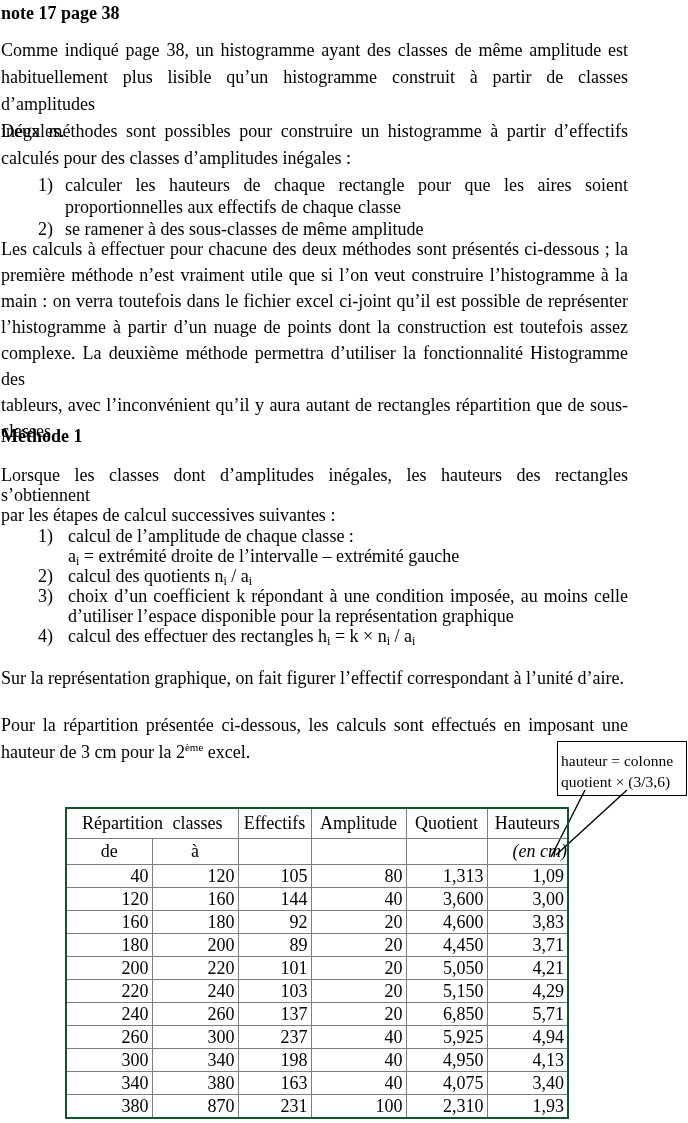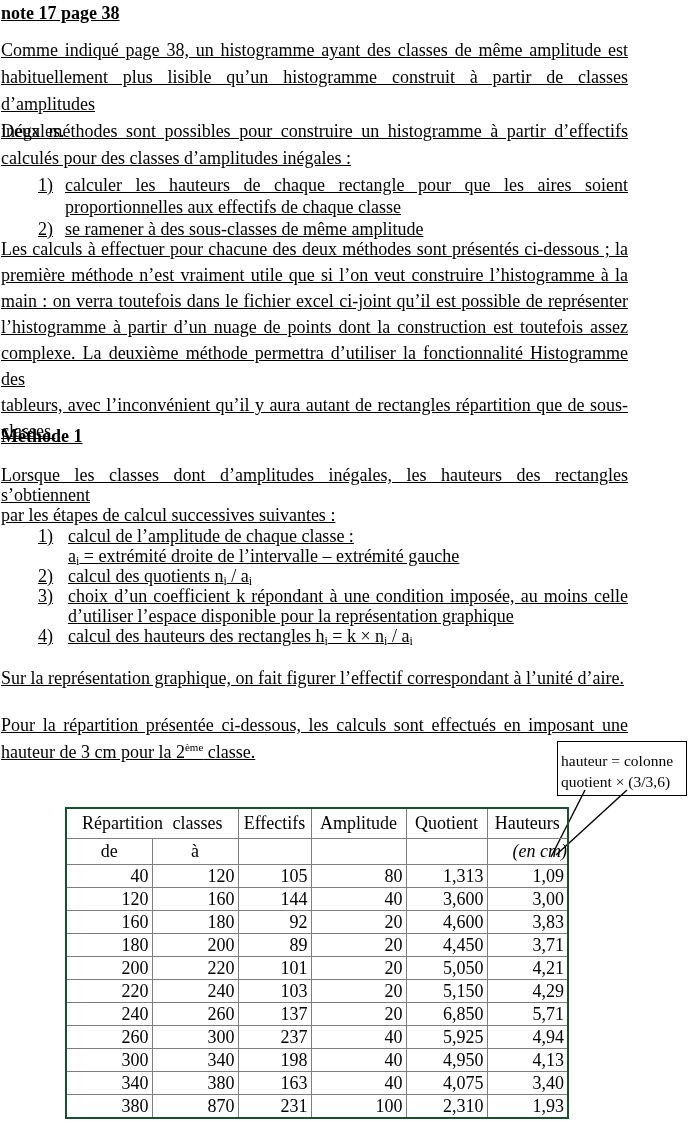--- a/index.html
+++ b/index.html
@@ -1,20 +1,20 @@
 <!DOCTYPE html>
 <html><head>
 <meta charset="utf-8">
 <style>
   html,body{margin:0;padding:0;background:#fff;}
   .page{
     position:relative;width:688px;height:1123px;background:#fff;overflow:hidden;
     font-family:"Liberation Serif","DejaVu Serif",serif;color:#000;font-size:18px;
   }
-  .blk{position:absolute;left:1px;width:627px;text-decoration:underline;}
+  .blk{position:absolute;left:1px;width:627px;}
   .lh27 div, .lh27{line-height:27px;}
   .lh26 div, .lh26{line-height:26px;}
   .lh22 div, .lh22{line-height:22px;}
   .lh21 div, .lh21{line-height:20px;}
   .lh20 div, .lh20{line-height:20px;}
   .jl{text-align:justify;text-align-last:justify;}
   .ll{text-align:left;}
   .bold{font-weight:bold;}
   .list{left:38px;width:590px;}
   .li{display:flex;}
@@ -112,32 +112,32 @@
     <div class="li">
       <div class="num30">3)</div>
       <div class="cnt">
         <div class="jl">choix d’un coefficient k répondant à une condition imposée, au moins celle</div>
         <div class="ll">d’utiliser l’espace disponible pour la représentation graphique</div>
       </div>
     </div>
     <div class="li">
       <div class="num30">4)</div>
       <div class="cnt">
-        <div class="ll"><span>calcul des hauteurs des rectangles h</span><sub>i</sub><span> = k × n</span><sub>i</sub><span> / a</span><sub>i</sub></div>
+        <div class="ll"><span>calcul des effectuer des rectangles h</span><sub>i</sub><span> = k × n</span><sub>i</sub><span> / a</span><sub>i</sub></div>
       </div>
     </div>
   </div>
 
   <div class="blk lh21" style="top:668px">
     <div class="ll">Sur la représentation graphique, on fait figurer l’effectif correspondant à l’unité d’aire.</div>
   </div>
 
   <div class="blk lh27" style="top:712px">
     <div class="jl">Pour la répartition présentée ci-dessous, les calculs sont effectués en imposant une</div>
-    <div class="ll"><span>hauteur de 3 cm pour la 2</span><sup>ème</sup><span> classe.</span></div>
+    <div class="ll"><span>hauteur de 3 cm pour la 2</span><sup>ème</sup><span> excel.</span></div>
   </div>
 
   <div class="callout">
     <div>hauteur = colonne</div>
     <div>quotient × (3/3,6)</div>
   </div>
 
   <svg class="tailsvg" width="688" height="1123" viewBox="0 0 688 1123">
     <line x1="585" y1="790" x2="551" y2="857" stroke="#000" stroke-width="1.4"></line>
     <line x1="627" y1="790" x2="556" y2="855" stroke="#000" stroke-width="1.4"></line>

